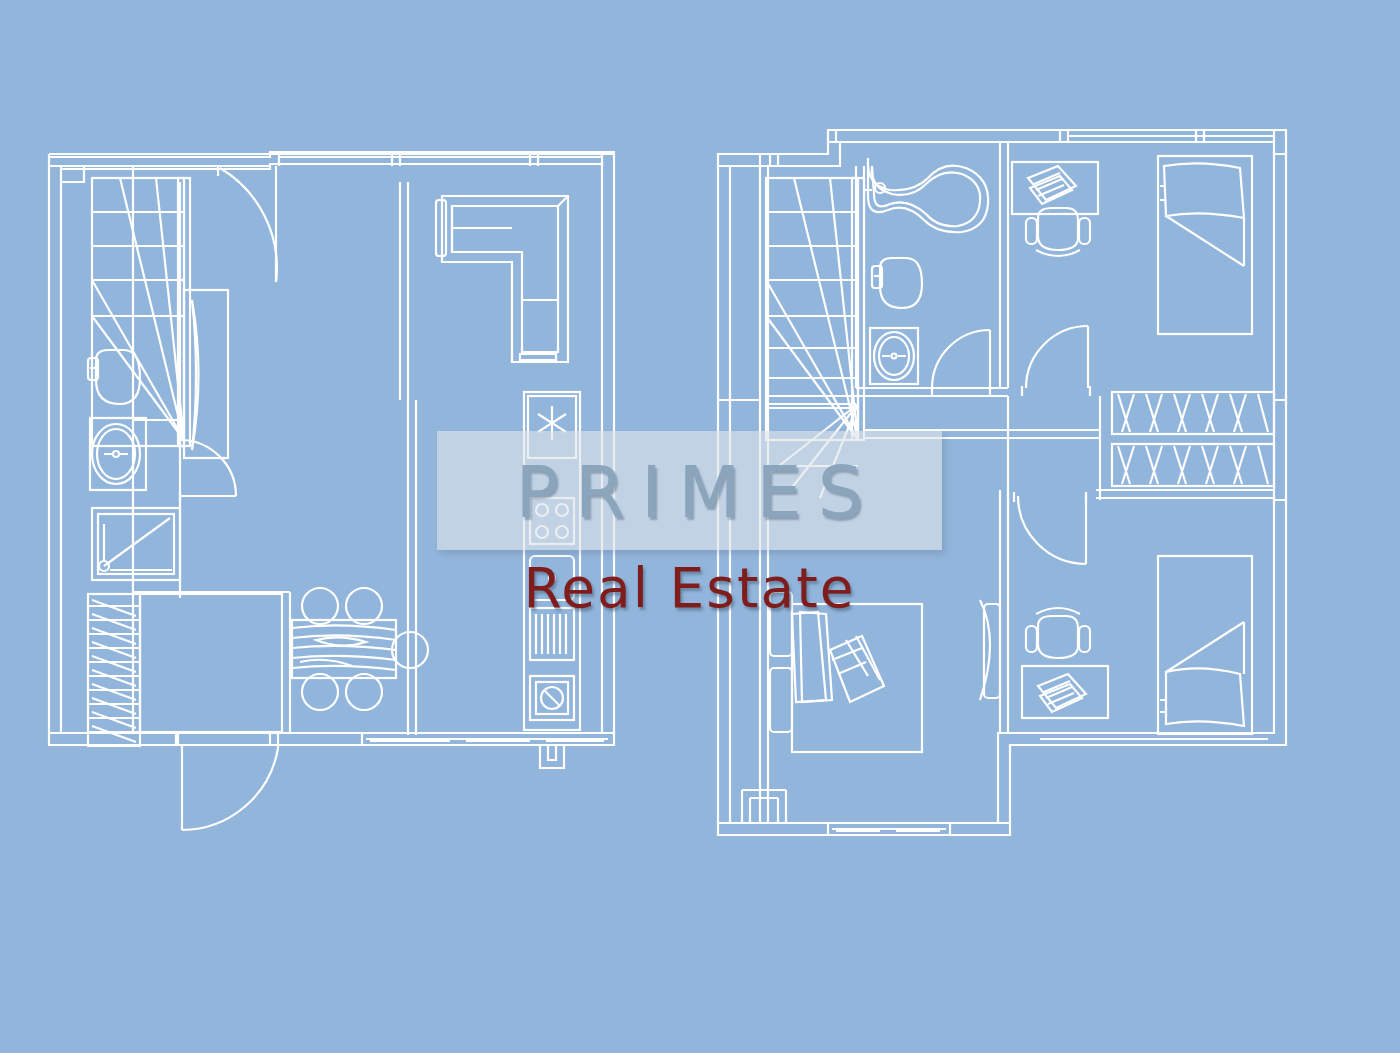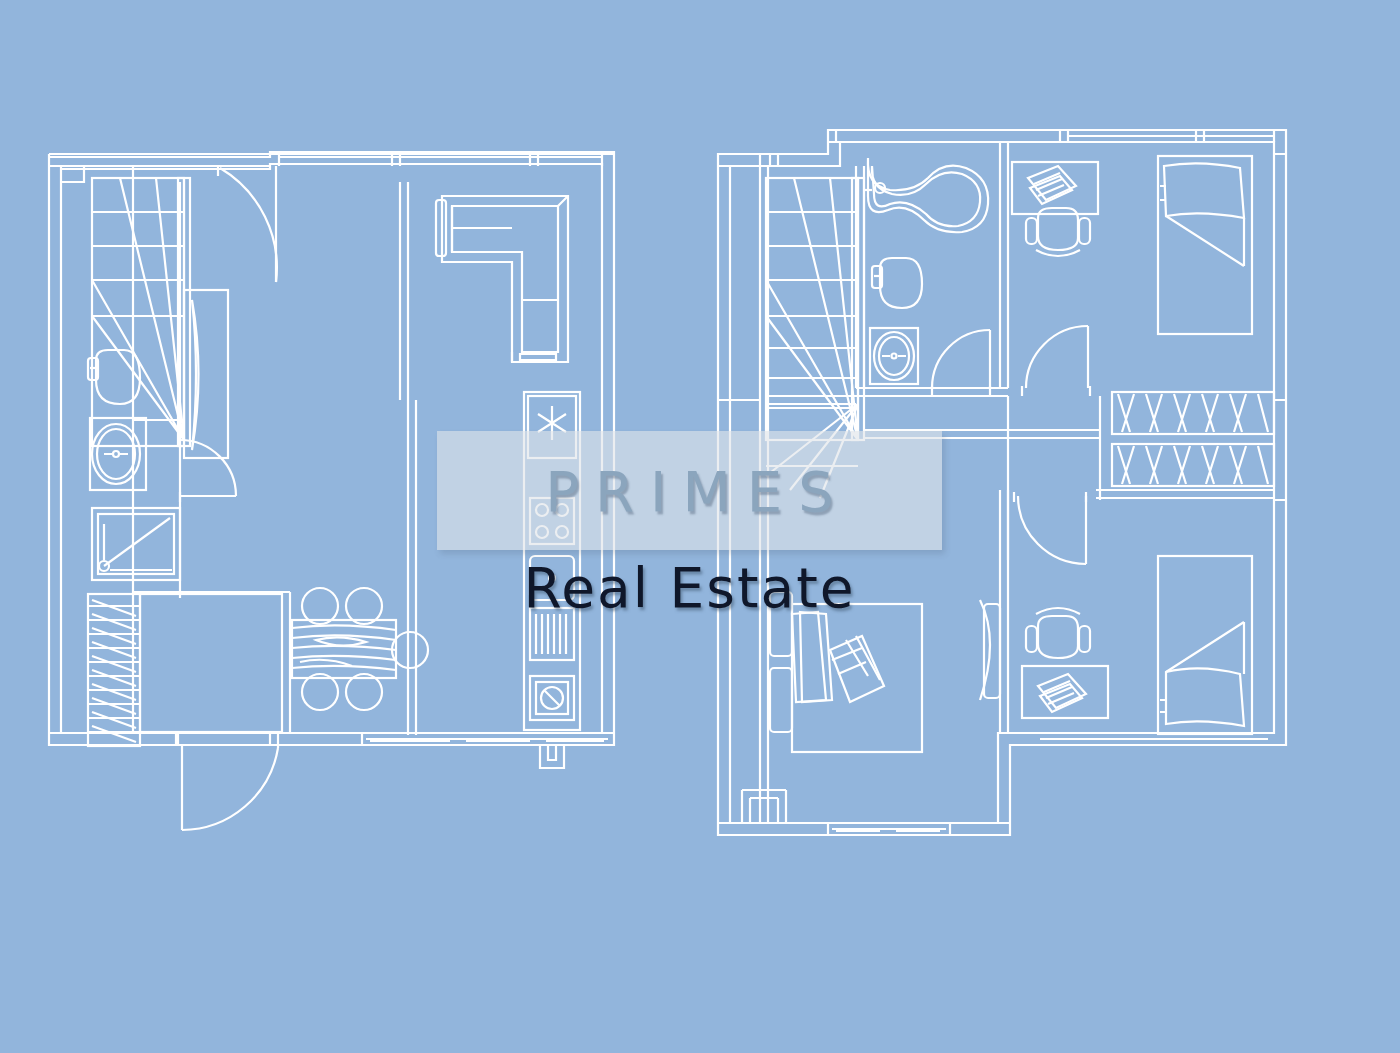--- a/index.html
+++ b/index.html
@@ -42,39 +42,39 @@
     box-shadow: 3px 4px 6px rgba(60,80,100,0.18);
   }
   .wm-primes {
     position: absolute;
     left: 0; top: 6px;
     width: 505px;
     height: 110px;
     line-height: 110px;
     text-align: center;
     font-family: "DejaVu Sans", sans-serif;
-    font-size: 56px;
+    font-size: 72px;
     font-weight: 400;
     letter-spacing: 16px;
     text-indent: 16px;
     color: #8ba5bd;
     text-shadow: 2px 3px 2px rgba(80,100,125,0.45);
   }
   .wm-sub {
     position: absolute;
     left: 0; top: 124px;
     width: 505px;
     height: 66px;
     line-height: 66px;
     text-align: center;
     font-family: "DejaVu Sans", sans-serif;
     font-size: 55px;
     font-weight: 400;
     letter-spacing: 2px;
-    color: #0f172a;
+    color: #7f1d1d;
     text-shadow: 2px 3px 3px rgba(70,95,120,0.55);
   }
 </style>
 </head>
 <body>
 
 <div id="stage">
 
   <svg id="plan-svg" viewBox="0 0 1400 1053" xmlns="http://www.w3.org/2000/svg">
     <rect x="0" y="0" width="1400" height="1053" fill="#92b5dc"></rect>

